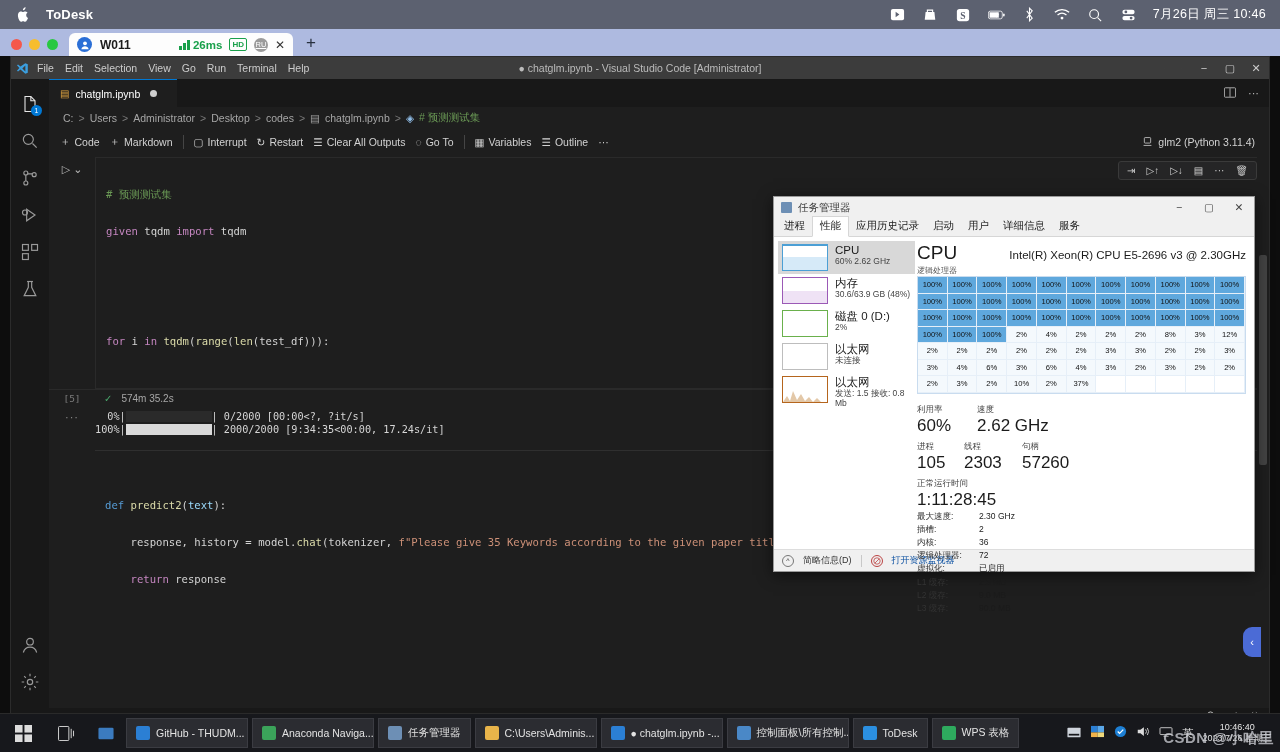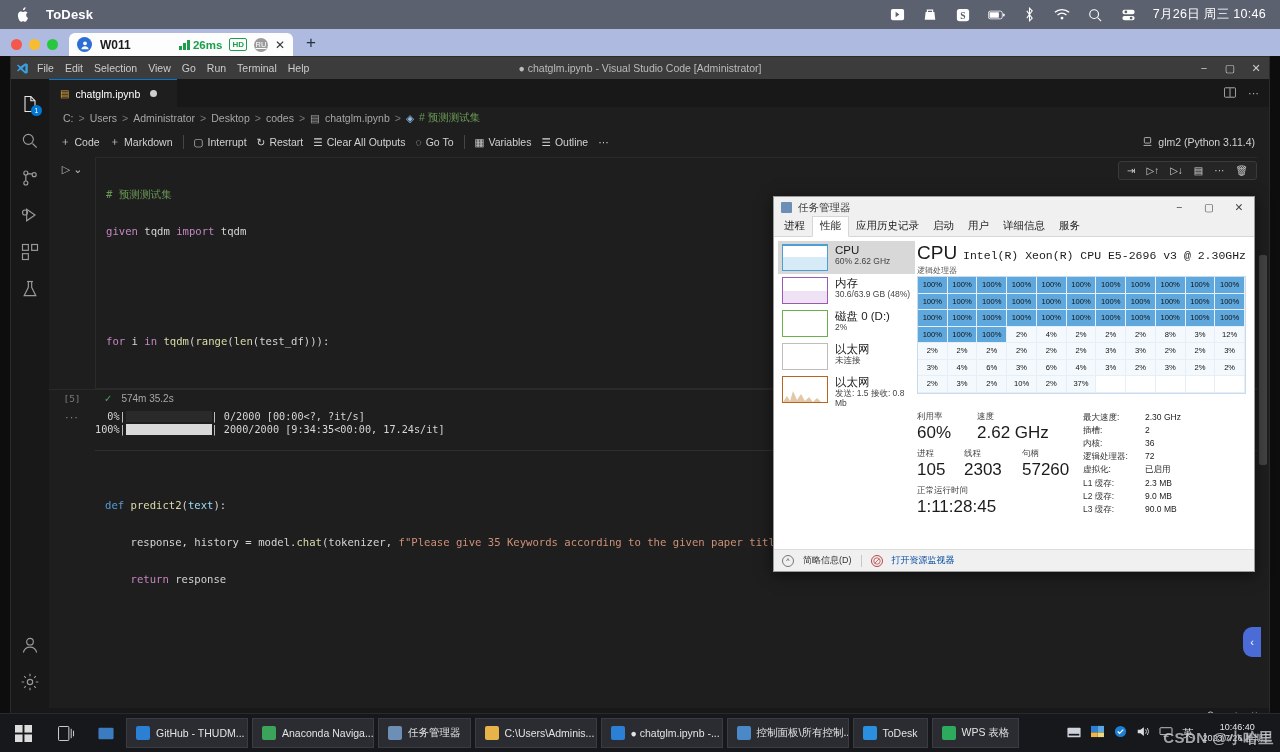--- a/index.html
+++ b/index.html
@@ -186,32 +186,32 @@
   .tm-side-item { display: flex; gap: 7px; padding: 3px 4px; align-items: flex-start; }
   .tm-side-item.sel { background: #d8d8d8; }
   .tm-thumb { width: 46px; height: 27px; flex: none; background: #fff; position: relative; }
   .tm-label { line-height: 1.15; }
   .tm-l1 { font-size: 11.5px; color: #1b1b1b; }
   .tm-l2 { font-size: 8.5px; color: #444; }
 
   .tm-content { flex: 1; padding: 5px 8px 0 2px; min-width: 0; position: relative;}
   .tm-cpu-head { display: flex; align-items: baseline; }
   .tm-cpu-title { font-size: 19px; color: #1b1b1b; }
-  .tm-cpu-model { margin-left: auto; font-size: 11.5px; color: #1b1b1b; font-family: Liberation Mono, monospace; }
+  .tm-cpu-model { margin-left: auto; font-size: 11.5px; color: #1b1b1b; }
   .tm-graph-label { font-size: 8px; color: #555; margin-top: 1px; }
   .tm-grid { border: 1px solid #c9dcef; display: grid; grid-template-columns: repeat(11, 1fr);
              background: #c4b5fd; }
   .tm-cell { height: 16.5px; border-right: 1px solid #e6eff8; border-bottom: 1px solid #e6eff8;
              display: flex; align-items: center; justify-content: center;
              font-size: 7.6px; color: #111; }
   .tm-cell.hi { background: #5fa8dd; }
   .tm-cell.lo { background: #f4f9fd; }
   .tm-cell.blank { background: #fff; }
 
-  .tm-stats { display: flex; margin-top: 17px; }
+  .tm-stats { display: flex; margin-top: 10px; flex-direction: column; }
   .tm-stats-left { width: 166px; flex: none; }
   .sl-labels { display: flex; font-size: 8.5px; color: #444; }
   .sl-vals { display: flex; font-size: 17px; color: #1b1b1b; }
   .sl-labels span, .sl-vals span { display: block; }
   .tm-stats-right { flex: 1; }
   .sr-row { display: flex; font-size: 8.5px; color: #333; line-height: 13.2px; }
   .sr-k { width: 62px; flex: none; }
   .sr-v { color: #1b1b1b; }
   .tm-foot { height: 22px; display: flex; align-items: center; gap: 9px; padding-left: 8px;
              font-size: 9px; color: #333; background: #f0f0f0; border-top: 1px solid #ddd; flex:none;}

